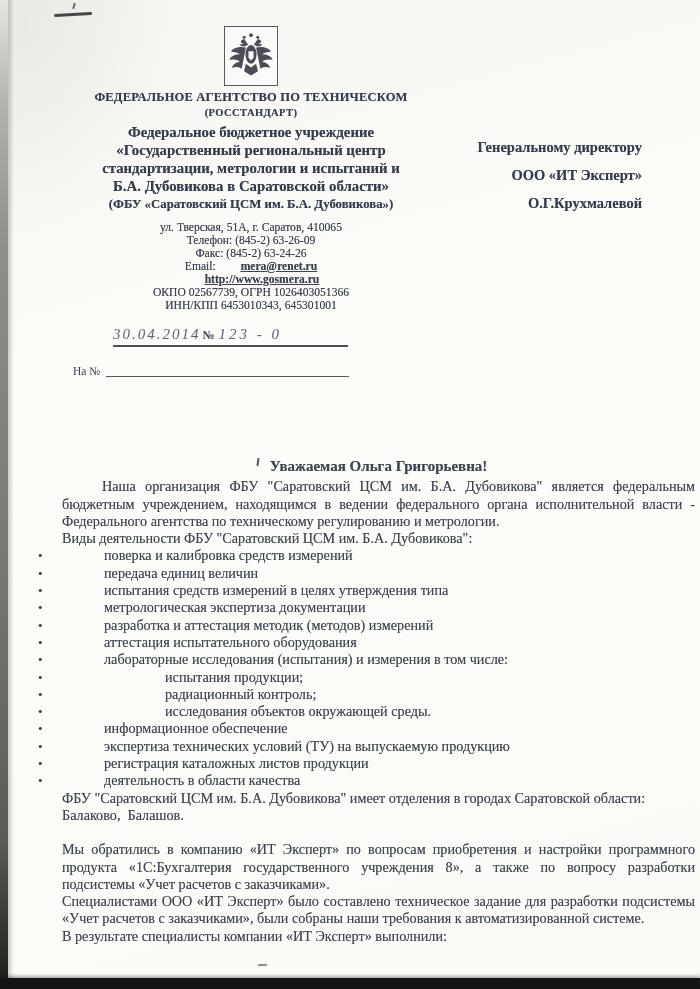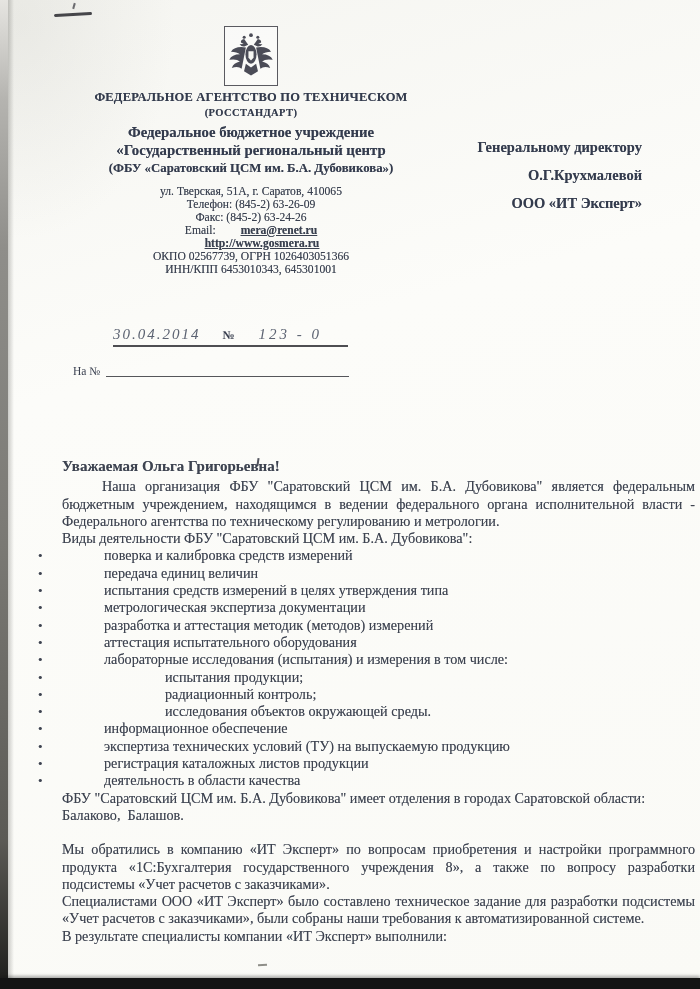--- a/index.html
+++ b/index.html
@@ -32,36 +32,36 @@
     display:flex;align-items:center;justify-content:center;background:rgba(255,255,255,.4);}
   .agency{font-weight:bold;font-size:12.5px;line-height:15.5px;letter-spacing:.2px;}
   .agency .ross{font-size:10.5px;line-height:13px;letter-spacing:.4px;}
   .orgname{margin-top:4px;font-weight:bold;font-size:14.8px;line-height:18px;white-space:nowrap;}
   .orgname .org-short{font-size:12.8px;}
   .contact{margin-top:8px;font-size:11.6px;line-height:13px;color:#39404f;}
   .contact .u{font-weight:bold;text-decoration:underline;padding-left:22px;}
 
   
   .ref-line{position:absolute;left:113px;top:326px;width:235px;height:19px;
-    border-bottom:2px solid #4e4e52;display:flex;align-items:baseline;gap:20px;}
+    border-bottom:2px solid #4e4e52;display:flex;align-items:baseline;}
   .hw{font-style:italic;color:#5c6372;font-size:15px;letter-spacing:2px;white-space:nowrap;}
   .ref-no{font-size:12px;color:#3a4050;font-weight:bold;margin-left:2px;}
   .hw-num{margin-left:4px;letter-spacing:3px;}
   .reply-line{position:absolute;left:73px;top:360px;height:17px;display:flex;align-items:flex-end;}
   .reply-label{font-size:11.5px;color:#3a4050;}
   .reply-blank{display:inline-block;width:243px;height:14px;border-bottom:1.5px solid #55565a;margin-left:6px;}
 
   
   .addressee{position:absolute;left:420px;top:133px;width:222px;text-align:right;
     font-weight:bold;font-size:14.5px;line-height:28px;color:#333b4d;text-shadow:0 0 .5px rgba(55,62,80,.5);}
 
   
   .letter-body{position:absolute;left:62px;top:458px;width:633px;
     font-size:14.2px;line-height:17.3px;color:#3d4350;text-shadow:0 0 .5px rgba(60,66,82,.5);}
-  .salutation{font-weight:bold;font-size:15px;margin-bottom:3px;}
+  .salutation{text-align:center;font-weight:bold;font-size:15px;margin-bottom:3px;}
   .p{margin:0;text-align:justify;}
   .p.ind{text-indent:40px;}
   .line{margin:0;}
   .bullet-row{position:relative;padding-left:42px;}
   .bullet-row .dot{position:absolute;left:-24px;top:0;font-size:13px;}
   .bullet-row.level2{padding-left:103px;}
   .branch2{white-space:pre;}
   .p.gap{margin-top:17px;}
 </style>
 </head>
@@ -94,20 +94,22 @@
         </g>
       </svg>
     </div>
     <div class="agency">
       <div>ФЕДЕРАЛЬНОЕ АГЕНТСТВО ПО ТЕХНИЧЕСКОМ</div>
       <div class="ross">(РОССТАНДАРТ)</div>
     </div>
     <div class="orgname">
       <div>Федеральное бюджетное учреждение</div>
       <div>«Государственный региональный центр</div>
+      <div>стандартизации, метрологии и испытаний и</div>
+      <div>Б.А. Дубовикова в Саратовской области»</div>
       <div class="org-short">(ФБУ «Саратовский ЦСМ им. Б.А. Дубовикова»)</div>
     </div>
     <div class="contact">
       <div>ул. Тверская, 51А, г. Саратов, 410065</div>
       <div>Телефон: (845-2) 63-26-09</div>
       <div>Факс: (845-2) 63-24-26</div>
       <div>
         <span>Email:</span>
         <span class="u">mera@renet.ru</span>
       </div>
@@ -122,22 +124,22 @@
     <span class="ref-no">№</span>
     <span class="hw hw-num">123 - 0</span>
   </div>
   <div class="reply-line">
     <span class="reply-label">На №</span>
     <span class="reply-blank"></span>
   </div>
 
   <div class="addressee">
     <div>Генеральному директору</div>
+    <div>ООО «ИТ Эксперт»</div>
     <div>О.Г.Крухмалевой</div>
-    <div>ООО «ИТ Эксперт»</div>
   </div>
 
   <div class="letter-body">
     <div class="salutation">Уважаемая Ольга Григорьевна!</div>
     <p class="p ind">Наша организация ФБУ "Саратовский ЦСМ им. Б.А. Дубовикова" является федеральным бюджетным учреждением, находящимся в ведении федерального органа исполнительной власти - Федерального агентства по техническому регулированию и метрологии.</p>
     <div class="line">Виды деятельности ФБУ "Саратовский ЦСМ им. Б.А. Дубовикова":</div>
     <div id="activities">
         <div class="bullet-row level1"><span class="dot">•</span><span>поверка и калибровка средств измерений</span></div>
         <div class="bullet-row level1"><span class="dot">•</span><span>передача единиц величин</span></div>
         <div class="bullet-row level1"><span class="dot">•</span><span>испытания средств измерений в целях утверждения типа</span></div>

